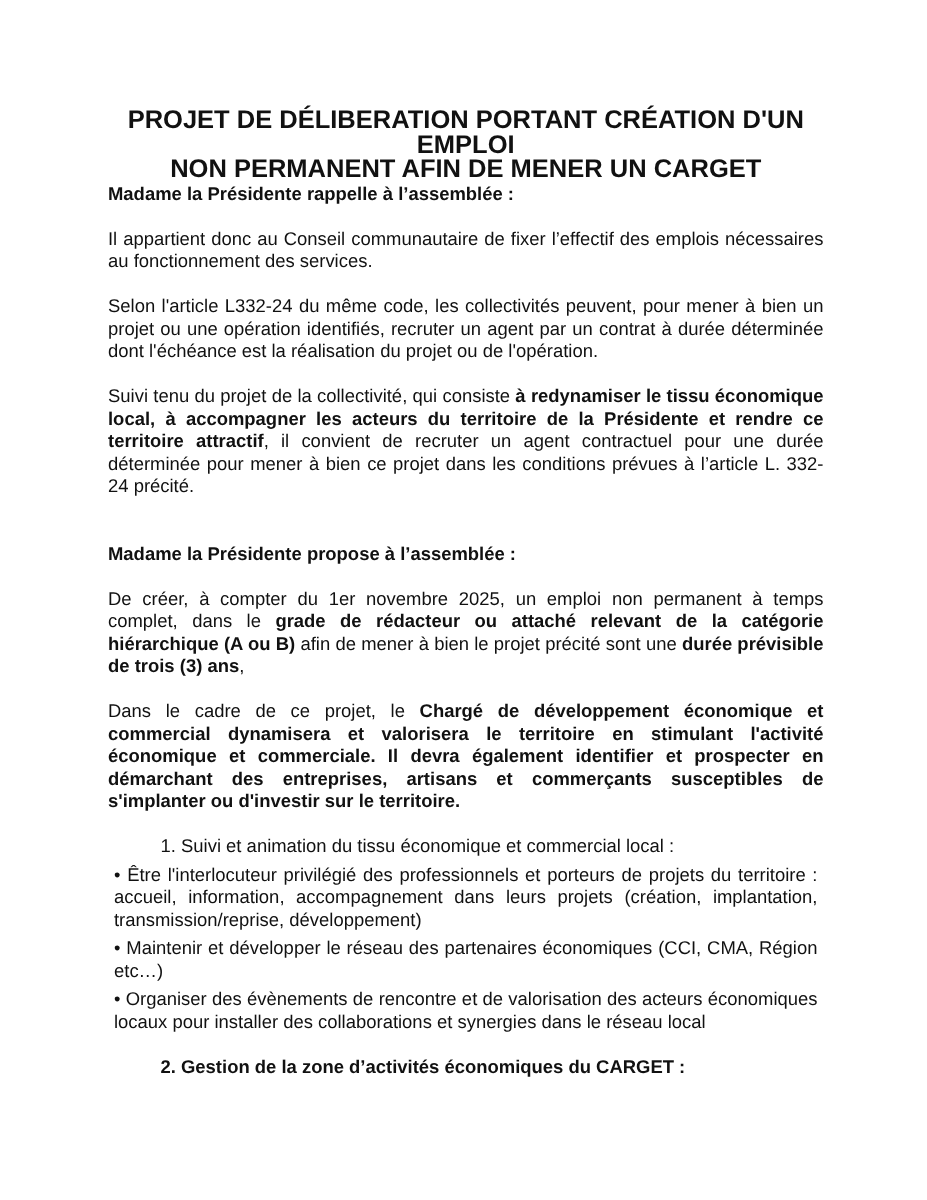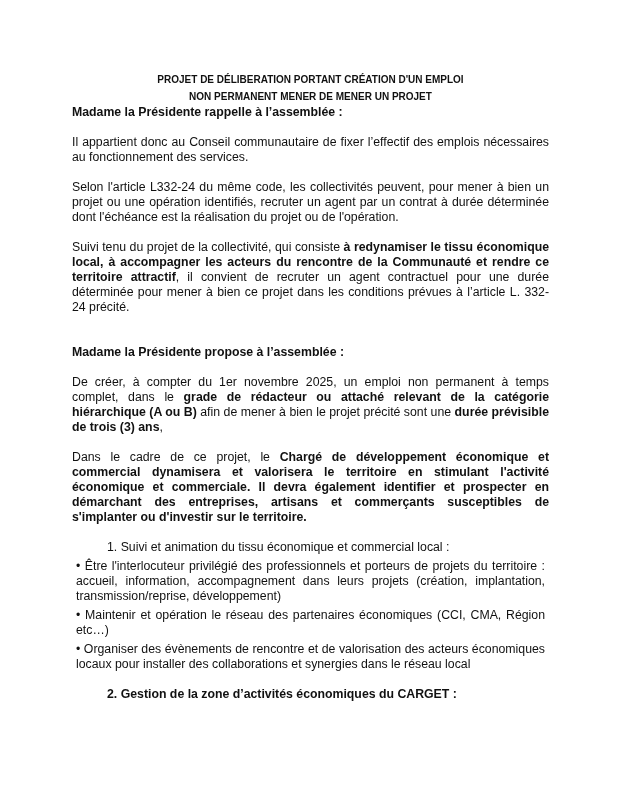--- a/index.html
+++ b/index.html
@@ -3,52 +3,52 @@
   <meta charset="utf-8">
   <style>
     html, body { margin: 0; padding: 0; background: #ffffff; }
     body { width: 618px; height: 800px; overflow: hidden; position: relative; }
     .page {
       position: absolute; left: 72px; top: 72px; width: 477px;
       font-family: "Liberation Sans", sans-serif; color: #111111;
       font-size: 12.3px; line-height: 15px;
     }
     .title {
-      text-align: center; font-weight: bold; font-size: 10px; line-height: 16.5px;
+      text-align: center; font-weight: bold; font-size: 17px; line-height: 16.5px;
       margin: 0;
     }
     .subtitle {
       text-align: center; font-weight: bold; font-style: italic; font-size: 12.6px;
       line-height: 16px; margin: 0 0 14px 0;
     }
     .section-heading { font-weight: bold; margin: 0 0 15px 0; }
     p { margin: 0 0 15px 0; text-align: justify; }
     .spacer { height: 15px; }
     .sub-heading { font-weight: normal; margin: 0; padding-left: 35px; }
     .bullet { margin: 4px; text-align: justify; }
     .sub-heading-2 { font-weight: bold; margin: 15px 0 0 0; padding-left: 35px; }
     b { font-weight: bold; }
   </style>
 </head>
 <body>
 
 <div class="page">
   <h1 class="title">PROJET DE DÉLIBERATION PORTANT CRÉATION D'UN EMPLOI</h1>
-  <h1 class="title">NON PERMANENT MENER DE MENER UN PROJET</h1>
+  <h1 class="title">NON PERMANENT AFIN DE MENER UN CARGET</h1>
 
   <div class="section-heading">Madame la Présidente rappelle à l’assemblée :</div>
   <p>Il appartient donc au Conseil communautaire de fixer l’effectif des emplois nécessaires au fonctionnement des services.</p>
   <p>Selon l'article L332-24 du même code, les collectivités peuvent, pour mener à bien un projet ou une opération identifiés, recruter un agent par un contrat à durée déterminée dont l'échéance est la réalisation du projet ou de l'opération.</p>
-  <p><span>Suivi tenu du projet de la collectivité, qui consiste </span><b>à redynamiser le tissu économique local, à accompagner les acteurs du rencontre de la Communauté et rendre ce territoire attractif</b><span>, il convient de recruter un agent contractuel pour une durée déterminée pour mener à bien ce projet dans les conditions prévues à l’article L. 332-24 précité.</span></p>
+  <p><span>Suivi tenu du projet de la collectivité, qui consiste </span><b>à redynamiser le tissu économique local, à accompagner les acteurs du territoire de la Présidente et rendre ce territoire attractif</b><span>, il convient de recruter un agent contractuel pour une durée déterminée pour mener à bien ce projet dans les conditions prévues à l’article L. 332-24 précité.</span></p>
 
   <div class="spacer"></div>
 
   <div class="section-heading">Madame la Présidente propose à l’assemblée :</div>
   <p><span>De créer, à compter du 1er novembre 2025, un emploi non permanent à temps complet, dans le </span><b>grade de rédacteur ou attaché relevant de la catégorie hiérarchique (A ou B)</b><span> afin de mener à bien le projet précité sont une </span><b>durée prévisible de trois (3) ans</b><span>,</span></p>
   <p><span>Dans le cadre de ce projet, le </span><b>Chargé de développement économique et commercial dynamisera et valorisera le territoire en stimulant l'activité économique et commerciale. Il devra également identifier et prospecter en démarchant des entreprises, artisans et commerçants susceptibles de s'implanter ou d'investir sur le territoire.</b></p>
 
   <div class="sub-heading">1. Suivi et animation du tissu économique et commercial local :</div>
   <div class="bullet">• Être l'interlocuteur privilégié des professionnels et porteurs de projets du territoire : accueil, information, accompagnement dans leurs projets (création, implantation, transmission/reprise, développement)</div>
-  <div class="bullet">• Maintenir et opération le réseau des partenaires économiques (CCI, CMA, Région etc…)</div>
+  <div class="bullet">• Maintenir et développer le réseau des partenaires économiques (CCI, CMA, Région etc…)</div>
   <div class="bullet">• Organiser des évènements de rencontre et de valorisation des acteurs économiques locaux pour installer des collaborations et synergies dans le réseau local</div>
 
   <div class="sub-heading-2">2. Gestion de la zone d’activités économiques du CARGET :</div>
 </div>
 
 </body></html>

